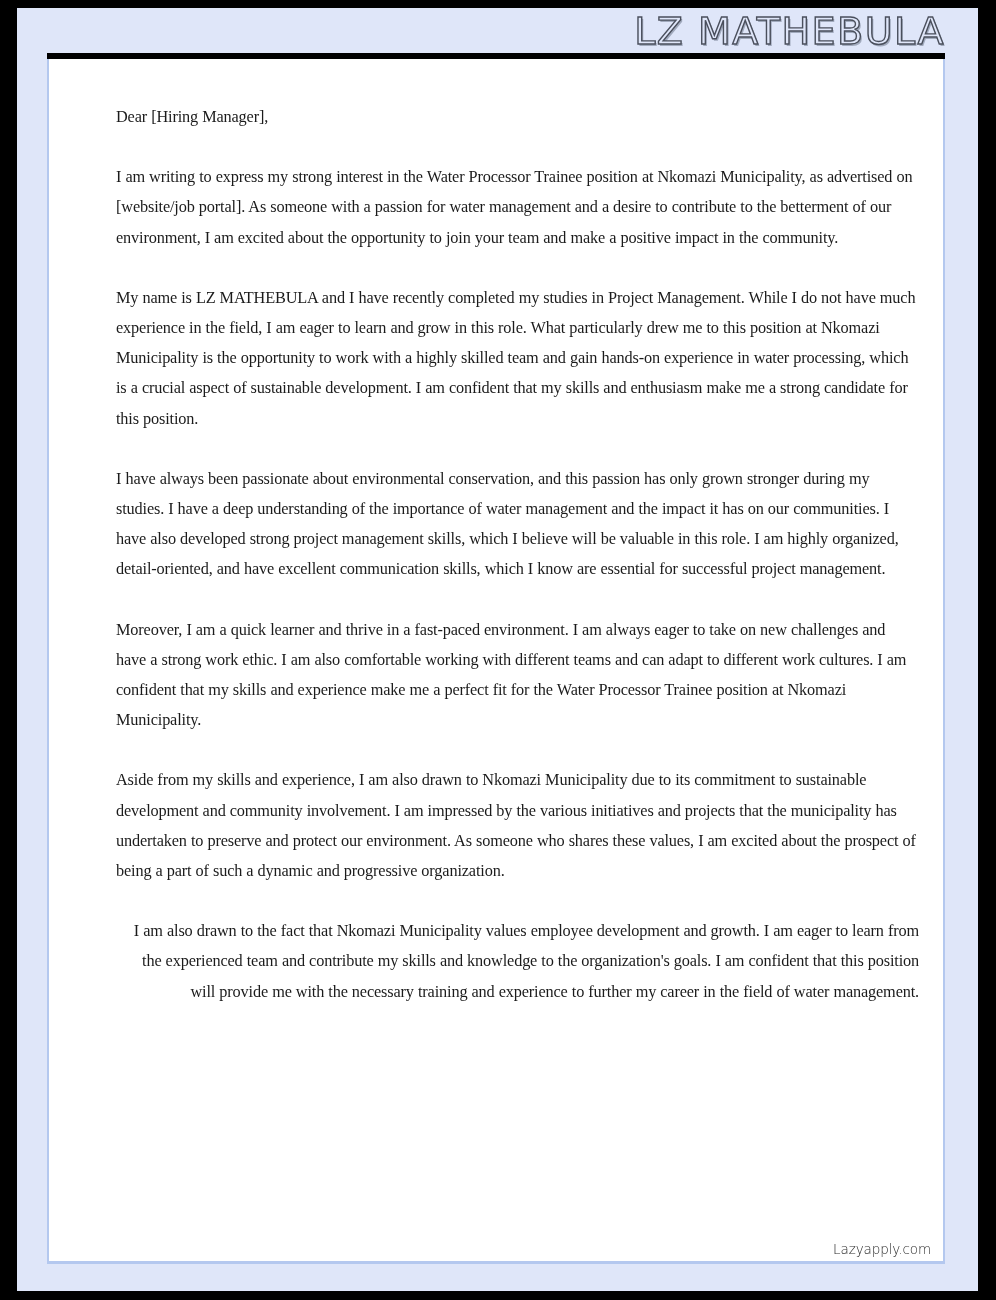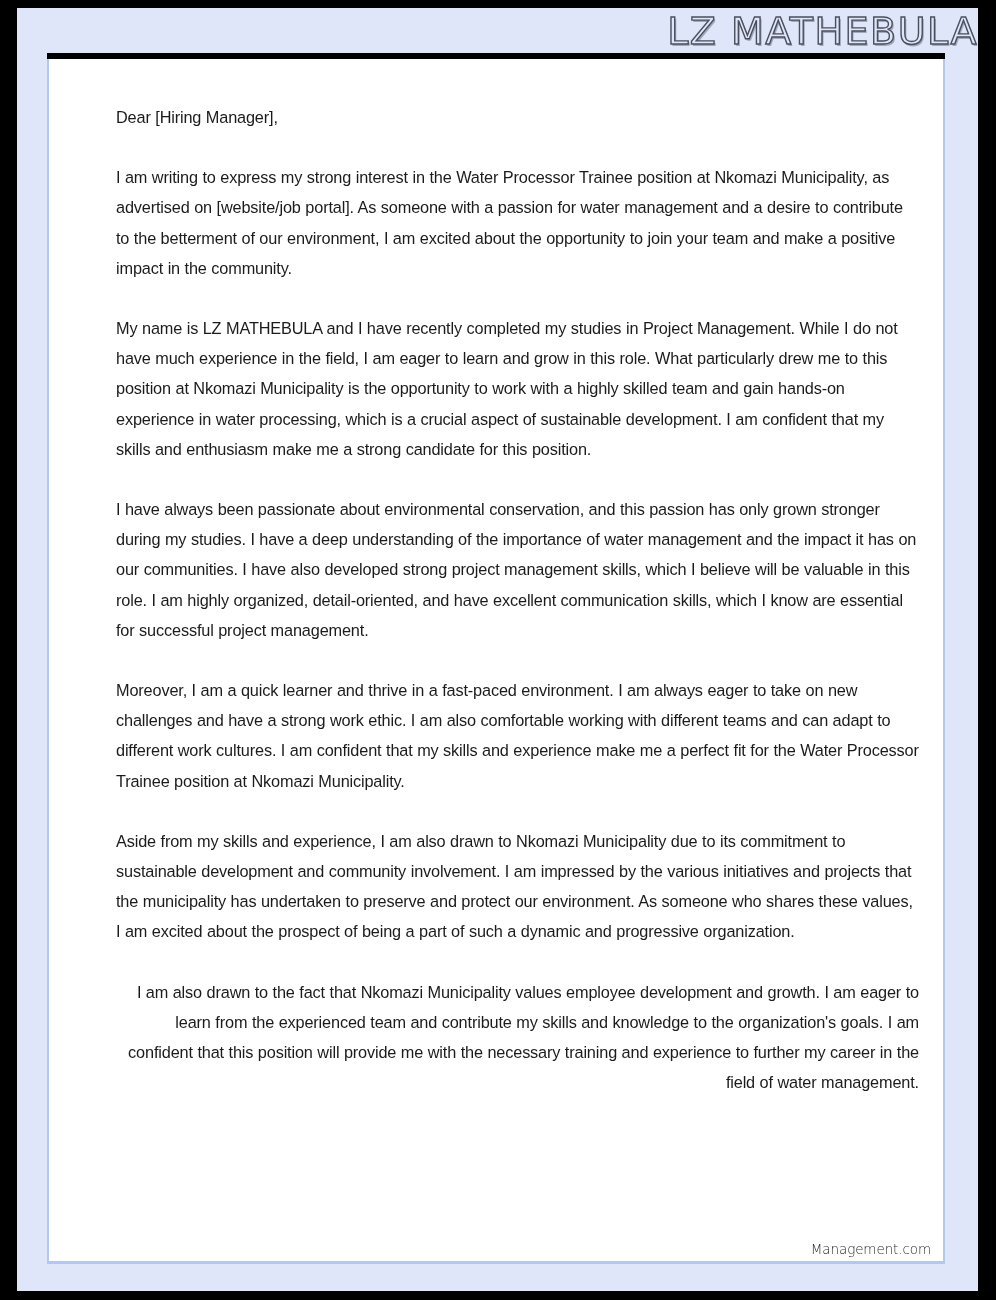--- a/index.html
+++ b/index.html
@@ -27,20 +27,21 @@
   }
 
   
   .doc-header {
     position: absolute;
     left: 0;
     top: 0;
     width: 961px;
     height: 45px;
     box-sizing: border-box;
+    padding-right: 33px;
     display: flex;
     align-items: center;
     justify-content: flex-end;
   }
   .doc-title {
     font-family: "DejaVu Sans", sans-serif;
     font-size: 38px;
     font-weight: 400;
     letter-spacing: 1.5px;
     line-height: 1;
@@ -80,21 +81,21 @@
     position: absolute;
     left: 0;
     top: 0;
     width: 898px;
     padding: 43px 28px 0 67px;
     box-sizing: border-box;
   }
 
   .letter-line,
   .letter-paragraph {
-    font-family: Liberation Sans, sans-serif;
+    font-family: Liberation Serif, serif;
     font-size: 16.3px;
     font-weight: 300;
     line-height: 30.2px;
     color: #1b1b1b;
     margin: 0 0 30px 0;
     text-align: left;
     letter-spacing: -0.15px;
     word-spacing: 0.2px;
   }
   .letter-paragraph:last-child {
@@ -138,16 +139,16 @@
       <p class="letter-paragraph">I have always been passionate about environmental conservation, and this passion has only grown stronger during my studies. I have a deep understanding of the importance of water management and the impact it has on our communities. I have also developed strong project management skills, which I believe will be valuable in this role. I am highly organized, detail-oriented, and have excellent communication skills, which I know are essential for successful project management.</p>
 
       <p class="letter-paragraph">Moreover, I am a quick learner and thrive in a fast-paced environment. I am always eager to take on new challenges and have a strong work ethic. I am also comfortable working with different teams and can adapt to different work cultures. I am confident that my skills and experience make me a perfect fit for the Water Processor Trainee position at Nkomazi Municipality.</p>
 
       <p class="letter-paragraph">Aside from my skills and experience, I am also drawn to Nkomazi Municipality due to its commitment to sustainable development and community involvement. I am impressed by the various initiatives and projects that the municipality has undertaken to preserve and protect our environment. As someone who shares these values, I am excited about the prospect of being a part of such a dynamic and progressive organization.</p>
 
       <p class="letter-paragraph">I am also drawn to the fact that Nkomazi Municipality values employee development and growth. I am eager to learn from the experienced team and contribute my skills and knowledge to the organization's goals. I am confident that this position will provide me with the necessary training and experience to further my career in the field of water management.</p>
 
     </div>
 
-    <div class="watermark">Management.com</div>
+    <div class="watermark">Lazyapply.com</div>
   </div>
 
 </div>
 
 </body></html>

